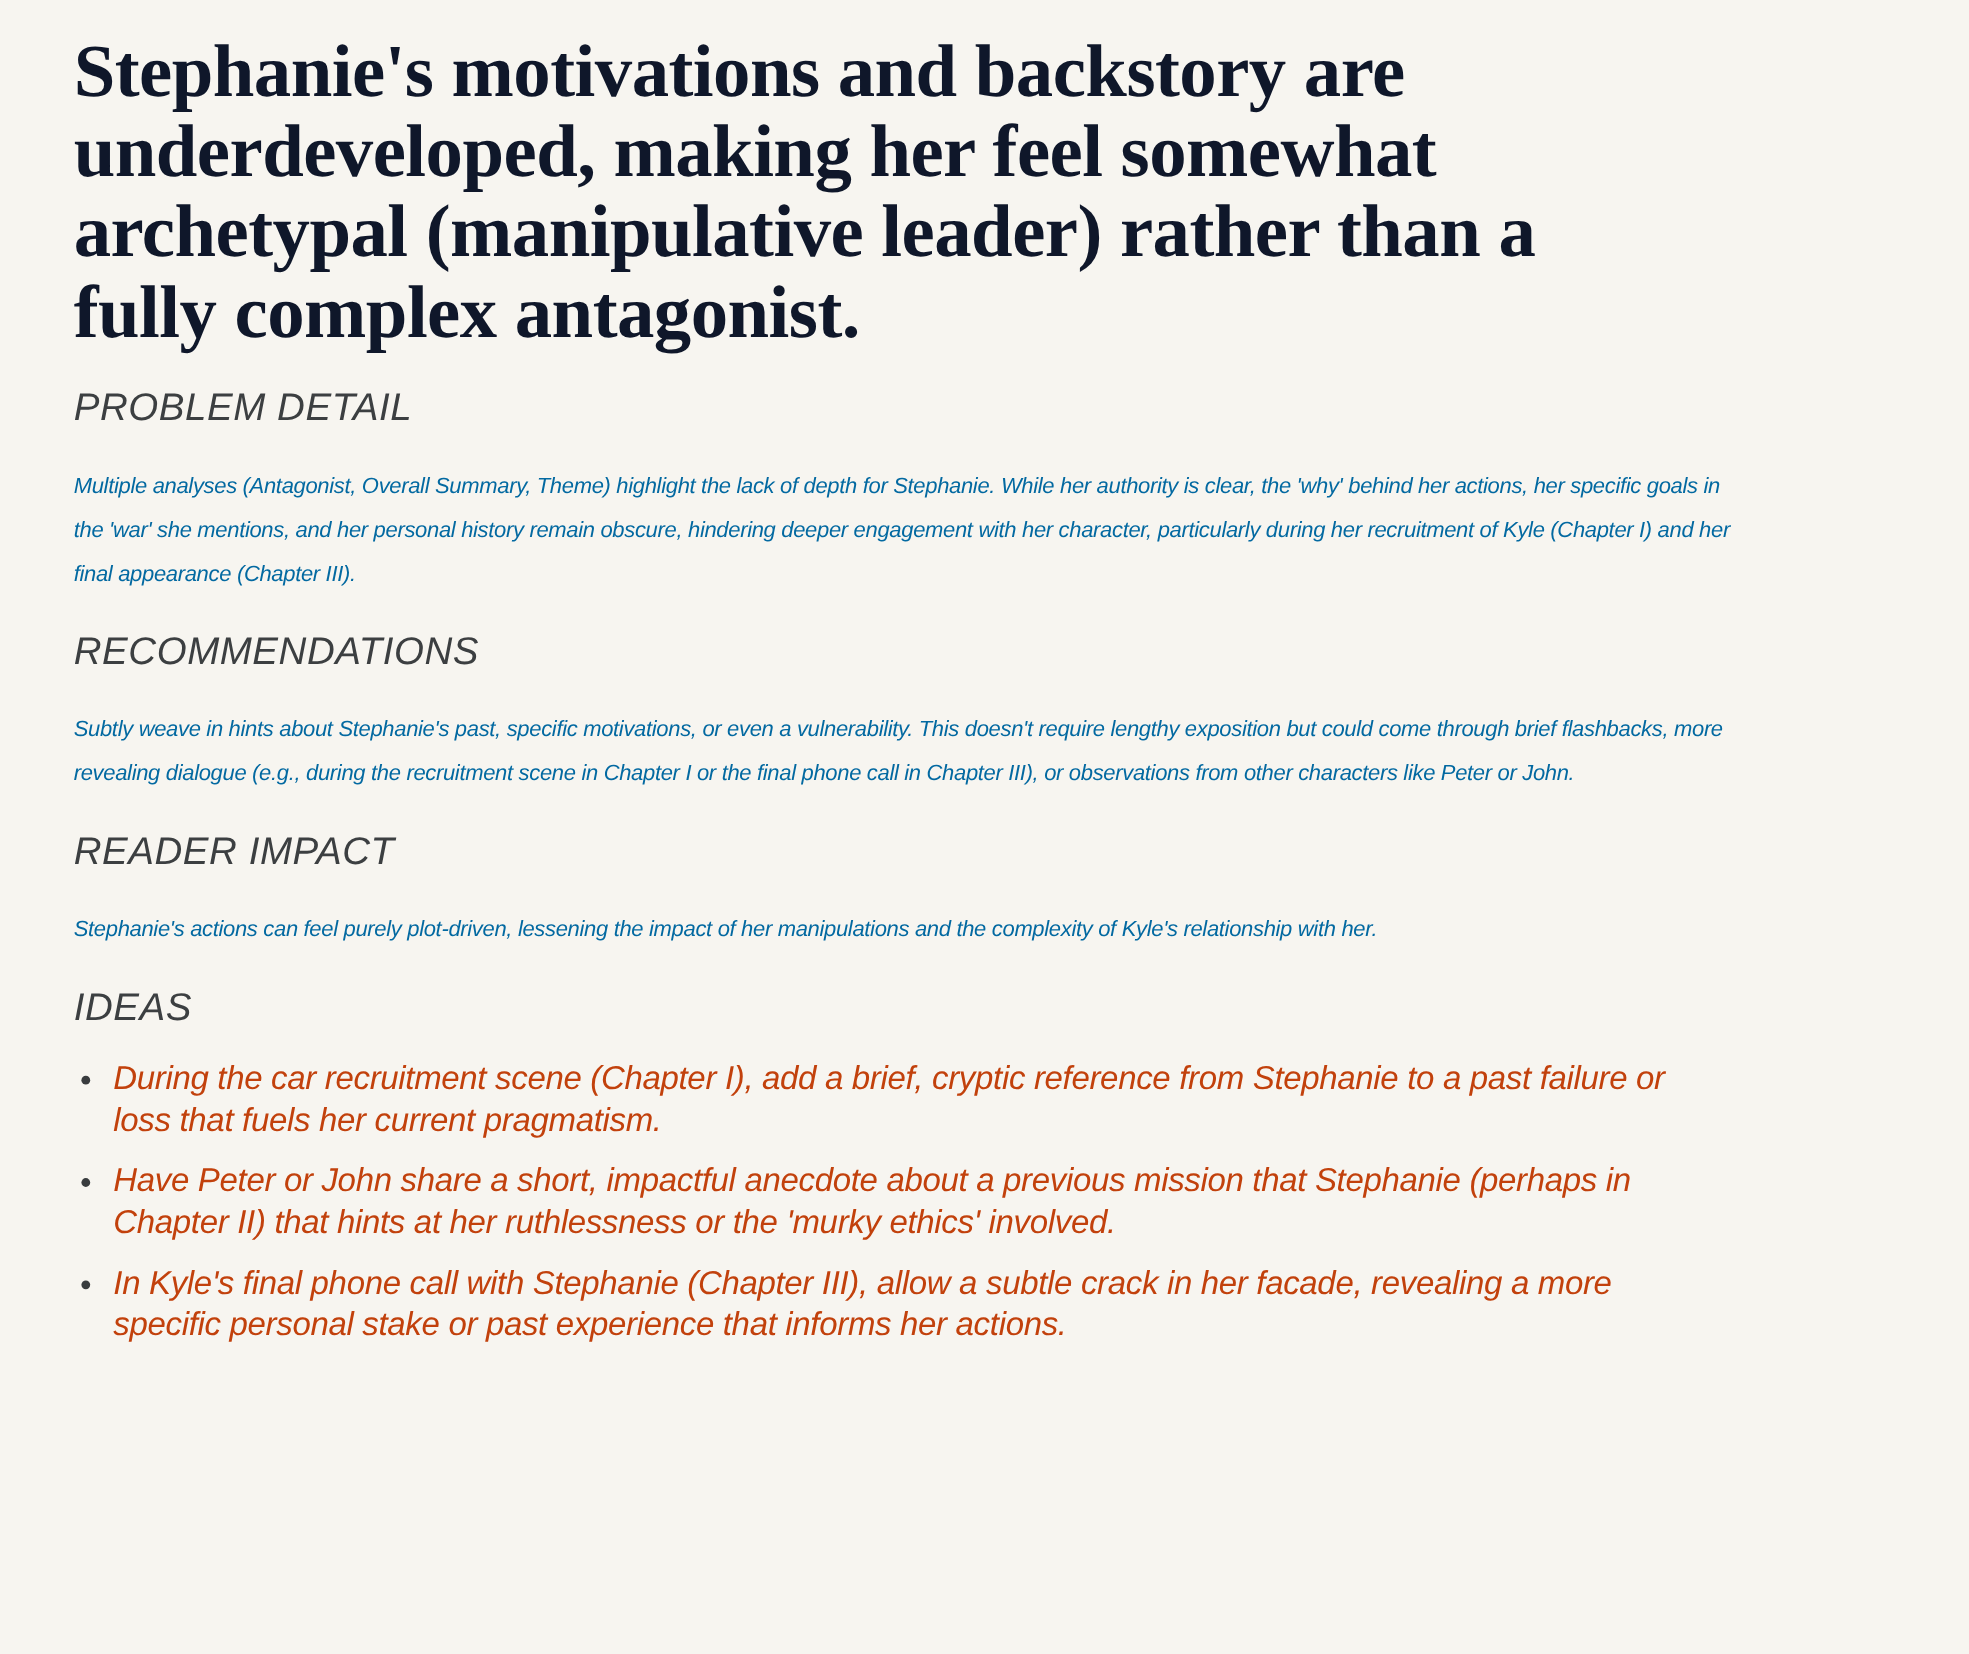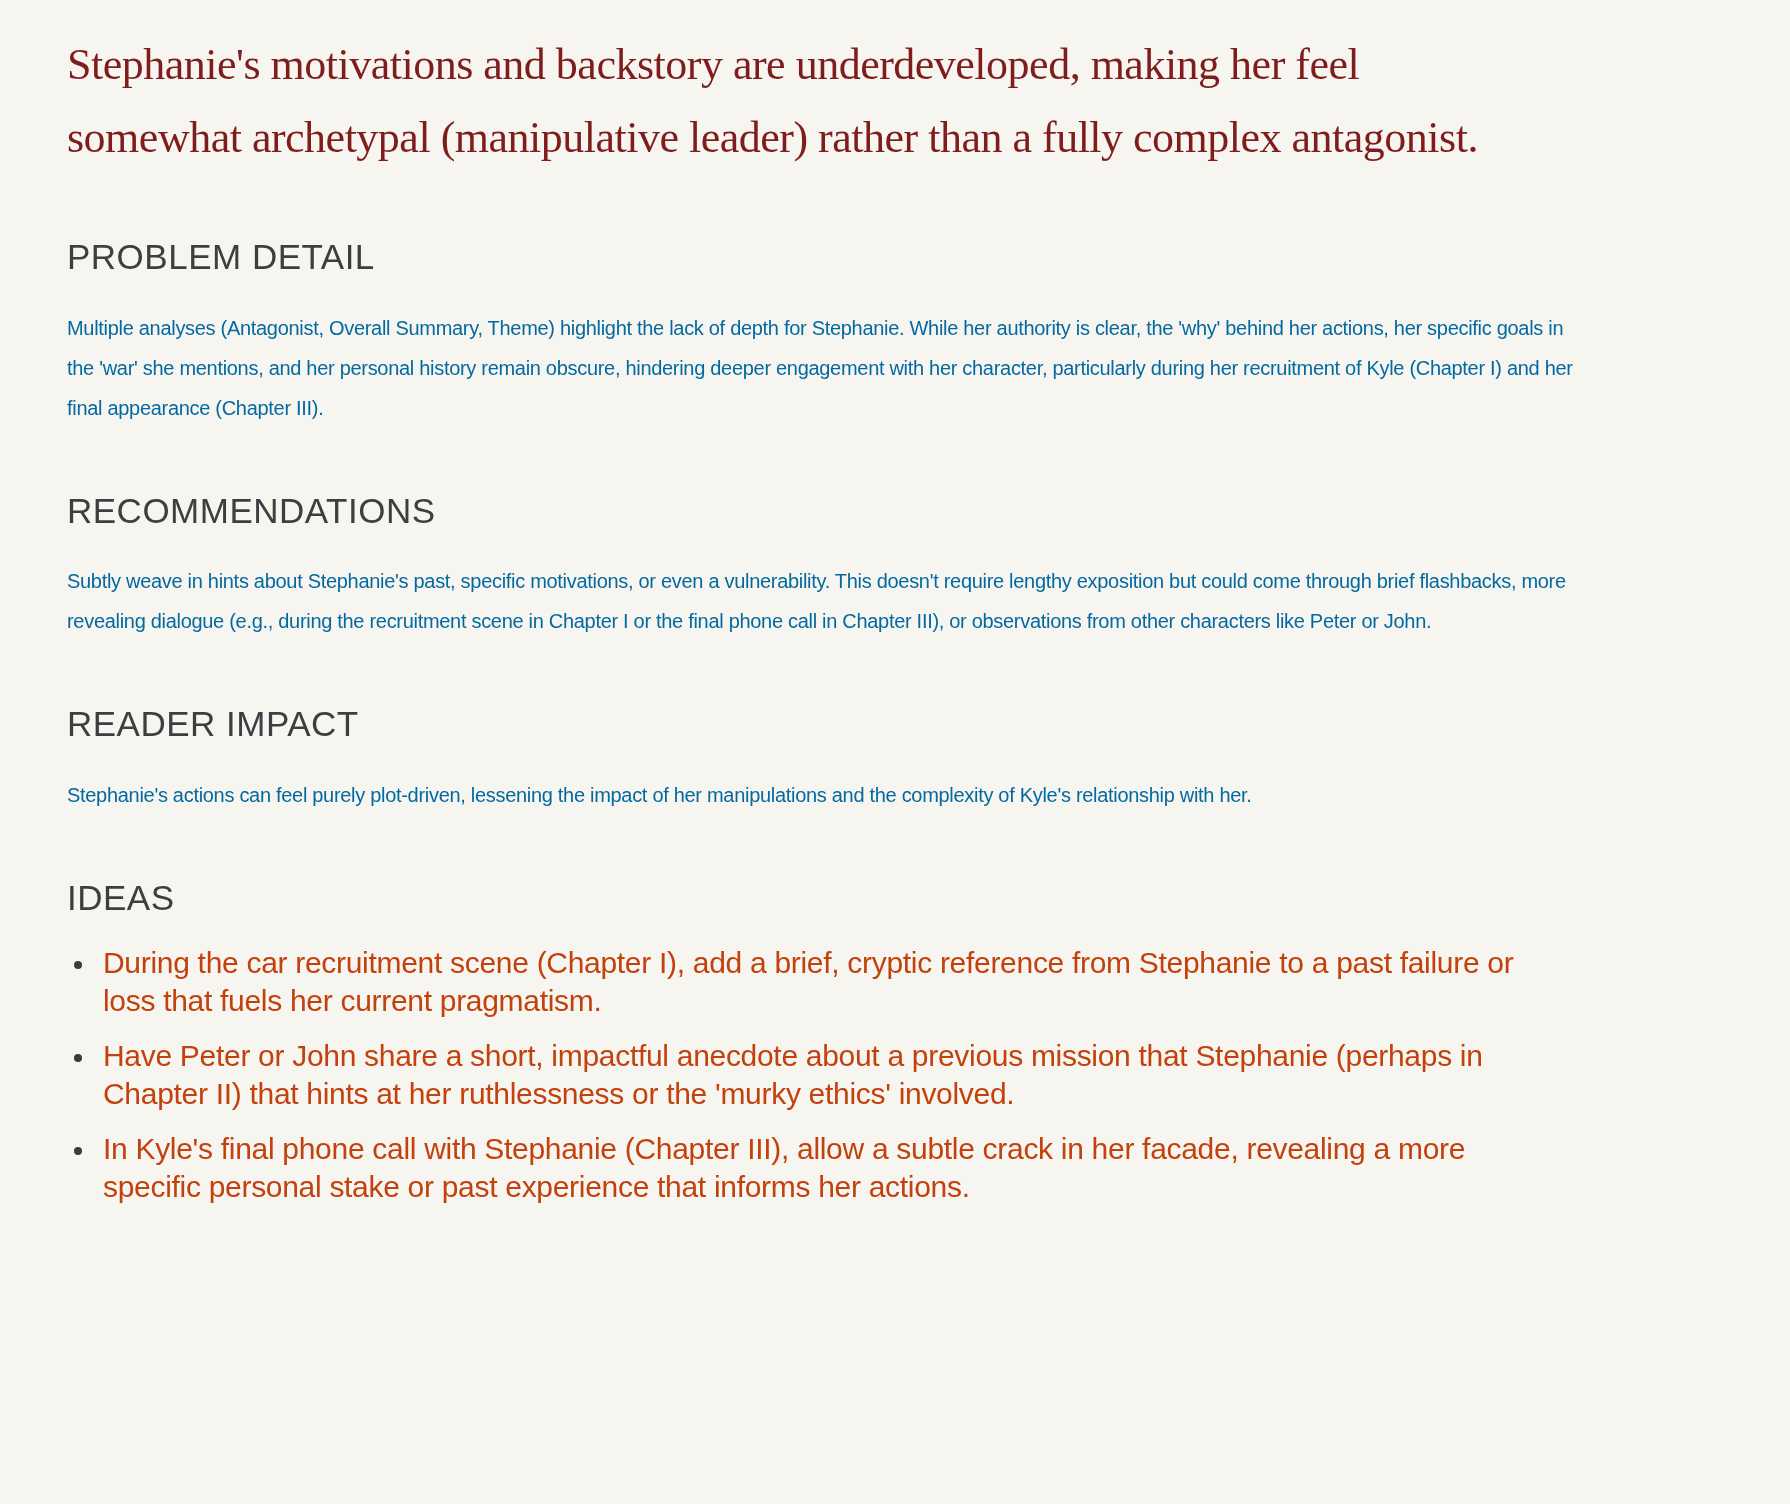--- a/index.html
+++ b/index.html
@@ -14,31 +14,32 @@
     font-family: "Liberation Sans", "DejaVu Sans", sans-serif;
     color: #3b3e40;
     overflow: hidden;
   }
   main {
     padding: 28px 0 0 67px;
     width: 1660px;
   }
   h1.doc-title {
     font-family: "Liberation Serif", "DejaVu Serif", serif;
-    font-weight: 400;
-    font-size: 44px;
+    font-weight: 700;
+    font-size: 68px;
     line-height: 73px;
     letter-spacing: -0.5px;
-    color: #7f1d1d;
+    color: #0f172a;
     max-width: 1450px;
     margin: 0 0 20px 0;
   }
   section.doc-section {
-    margin-top: 60px;
+    margin-top: 28px;
     max-width: 1520px;
+    font-style: italic;
   }
   h2.section-heading {
     font-size: 35px;
     font-weight: 400;
     line-height: 1.3;
     letter-spacing: 0.5px;
     color: #3c3f41;
     margin: 0;
   }
   p.section-body {

